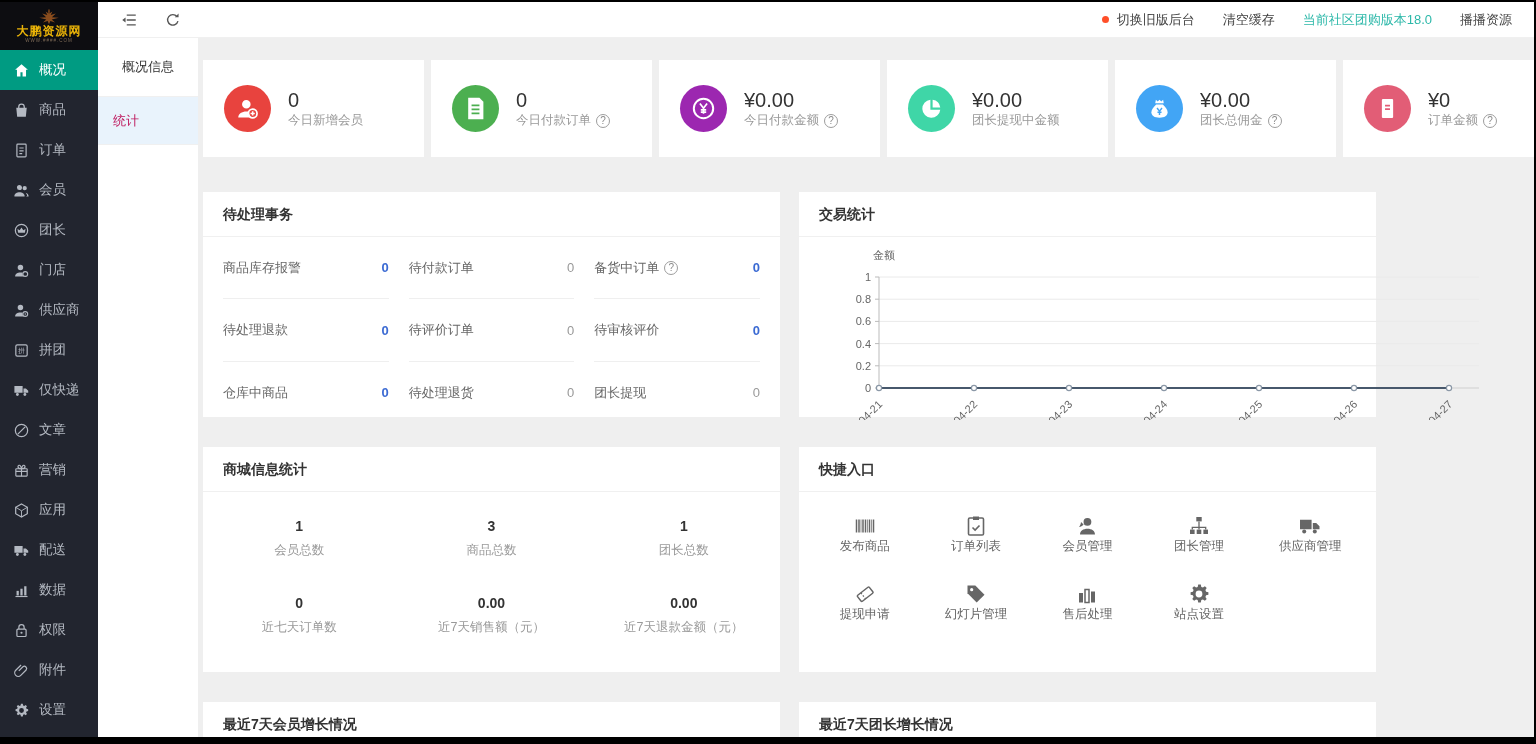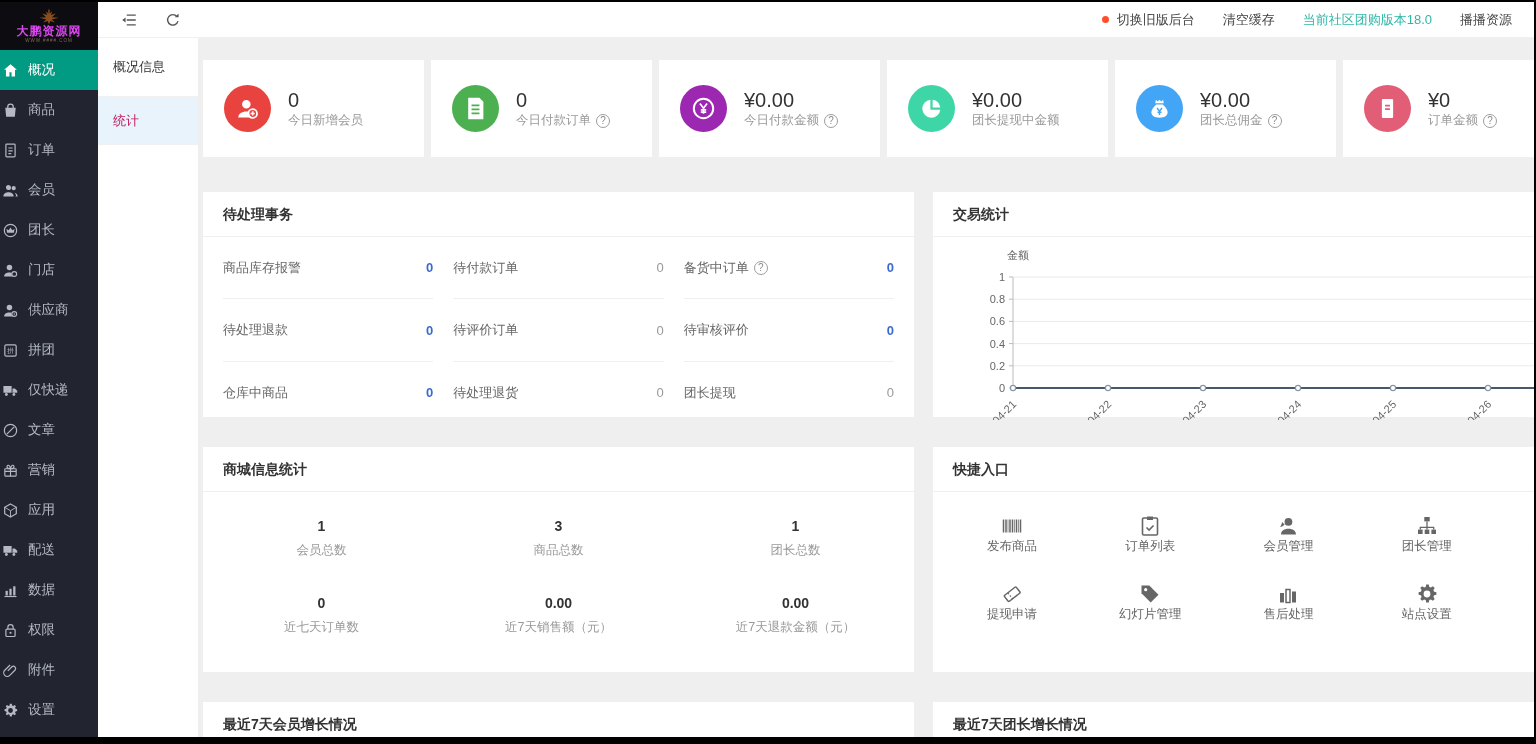--- a/index.html
+++ b/index.html
@@ -5,55 +5,55 @@
   *{margin:0;padding:0;box-sizing:border-box;}
   html,body{width:1536px;height:744px;overflow:hidden;}
   body{font-family:"Liberation Sans","DejaVu Sans",sans-serif;}
   .page{position:relative;width:1536px;height:744px;background:#000;overflow:hidden;}
   .app{position:absolute;top:2px;left:0;right:2px;bottom:7px;background:#efefef;display:flex;overflow:hidden;}
 
   
   .sidebar{width:98px;flex:none;background:#22252f;display:flex;flex-direction:column;}
   .logo{height:48px;flex:none;background:#0d0d11;display:flex;flex-direction:column;align-items:center;justify-content:center;overflow:hidden;}
   .logo svg{display:block;}
-  .logo-title{font-size:12px;font-weight:bold;color:#d946ef;line-height:13px;letter-spacing:1px;}
+  .logo-title{font-size:12px;font-weight:bold;color:#eab308;line-height:13px;letter-spacing:1px;}
   .logo-sub{font-size:4.5px;color:#7d6a56;letter-spacing:1px;line-height:6px;}
-  .menu-item{height:40px;display:flex;align-items:center;padding-left:2px;gap:9px;color:#b4b9c2;font-size:13.5px;cursor:pointer;}
+  .menu-item{height:40px;display:flex;align-items:center;padding-left:13px;gap:9px;color:#b4b9c2;font-size:13.5px;cursor:pointer;}
   .menu-item svg{width:17px;height:17px;flex:none;}
   .menu-item.active{background:#009b82;color:#fff;}
 
   
   .right{flex:1;display:flex;flex-direction:column;min-width:0;}
   .topbar{height:36px;flex:none;background:#fff;display:flex;align-items:center;border-bottom:1px solid #f0f0f0;}
   .topbar-left{display:flex;align-items:center;gap:26px;margin-left:22px;color:#555;}
   .tool-btn{width:18px;height:18px;cursor:pointer;color:#555;}
   .topbar-right{margin-left:auto;display:flex;align-items:flex-start;gap:28px;padding-right:22px;font-size:13px;color:#424242;}
   .top-link{cursor:pointer;display:flex;align-items:center;gap:8px;white-space:nowrap;}
   .dot{width:7px;height:7px;border-radius:50%;background:#ff4f29;display:inline-block;}
 
   .body{flex:1;display:flex;min-height:0;}
   
   .sub{width:100px;flex:none;background:#fff;box-shadow:1px 0 0 #ececec;}
-  .sub-header{height:59px;display:flex;align-items:center;padding-left:15px;font-size:13px;color:#333;border-bottom:1px solid #f0f0f0;}
+  .sub-header{height:59px;display:flex;align-items:center;padding-left:24px;font-size:13px;color:#333;border-bottom:1px solid #f0f0f0;}
   .sub-item{height:48px;display:flex;align-items:center;padding-left:15px;font-size:13px;color:#be185d;cursor:pointer;border-bottom:1px solid #f0f0f0;}
   .sub-item.active{background:#e9f3fc;}
 
   
   .content{flex:1;overflow:hidden;padding:22px 0 0 5px;background:#efefef;}
   .cards{display:flex;gap:7px;width:1600px;}
   .card{width:221px;height:97px;flex:none;background:#fff;display:flex;align-items:center;padding-left:21px;gap:17px;}
   .card-ico{width:47px;height:47px;border-radius:50%;flex:none;display:flex;align-items:center;justify-content:center;}
   .card-ico svg{width:27px;height:27px;}
   .card-val{font-size:20px;color:#333;line-height:24px;}
   .card-lab{font-size:12.5px;color:#999;display:flex;align-items:center;gap:5px;white-space:nowrap;}
   .help{width:14px;height:14px;flex:none;border:1px solid #9d9d9d;border-radius:50%;font-size:10px;color:#8a8a8a;display:inline-flex;align-items:center;justify-content:center;cursor:pointer;}
 
   .row{display:flex;gap:19px;width:1600px;}
   .mt35{margin-top:35px;} .mt30{margin-top:30px;}
-  .panel{width:711px;flex:none;background:#fff;}
+  .panel{width:577px;flex:none;background:#fff;}
   .h225{height:225px;} .h120{height:120px;}
   .panel-title{padding:14px 20px 12px;font-size:14px;font-weight:bold;color:#333;border-bottom:1px solid #f0f0f0;}
 
   .pending-grid{display:grid;grid-template-columns:1fr 1fr 1fr;column-gap:20px;padding:0 20px;}
   .p-cell{height:62.4px;display:flex;align-items:center;justify-content:space-between;font-size:13px;color:#666;border-bottom:1px solid #efefef;}
   .p-cell.last{border-bottom:none;}
   .p-lab{display:flex;align-items:center;gap:5px;}
   .p-val{font-size:13px;color:#999;}
   .p-val.hl{color:#3b6ad3;font-weight:bold;cursor:pointer;}
 

